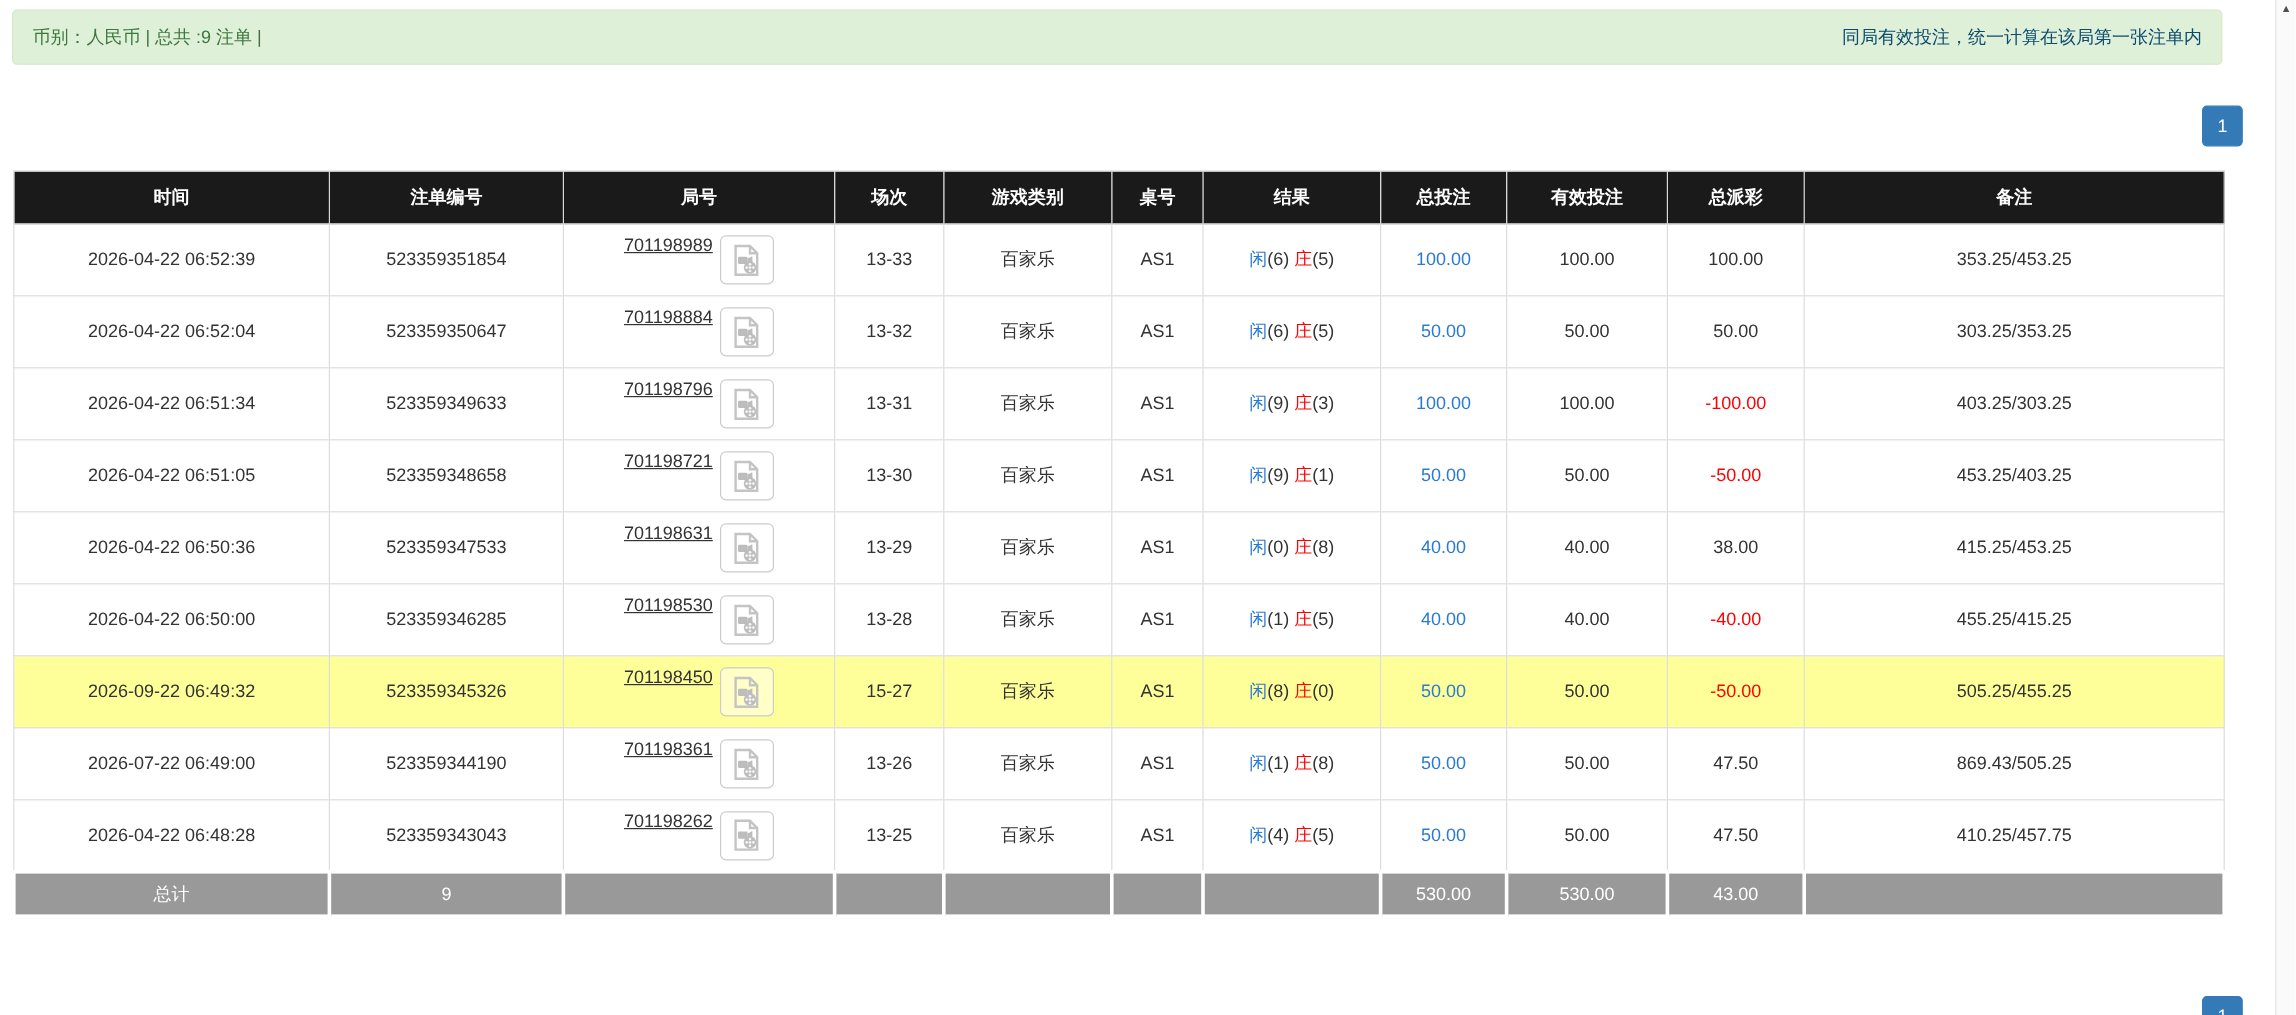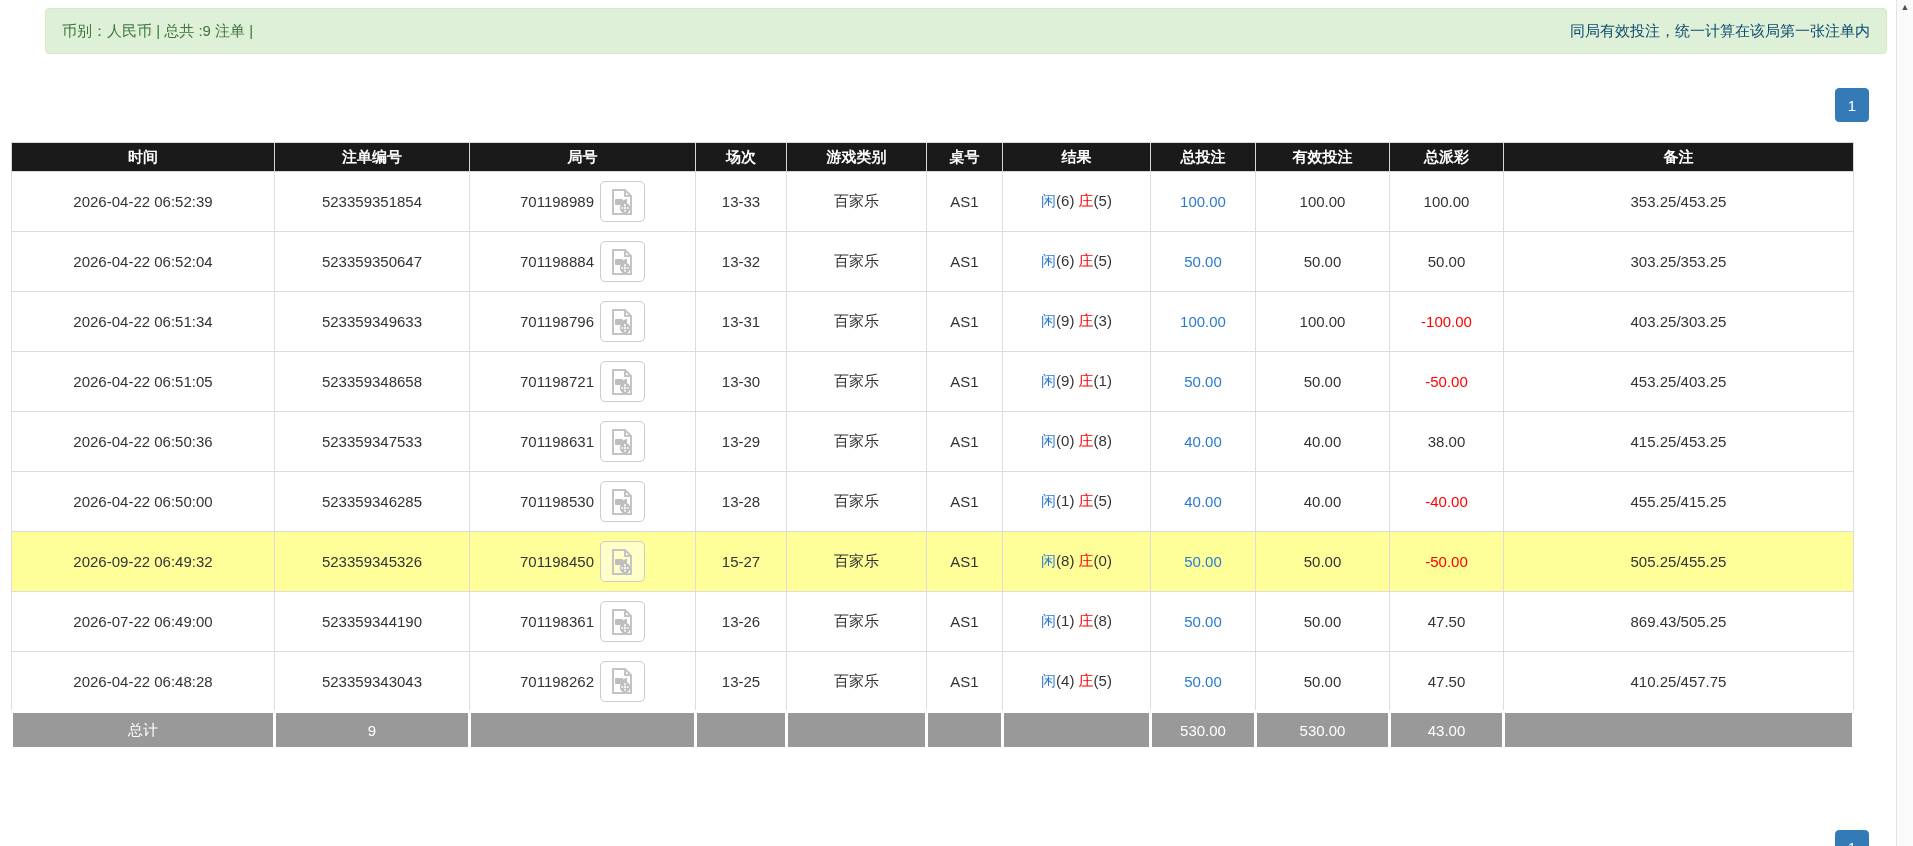--- a/index.html
+++ b/index.html
@@ -6,59 +6,59 @@
   html,body { margin:0; padding:0; }
   body {
     width:1913px; height:846px; overflow:hidden; position:relative;
     background:#fff; font-family:"Liberation Sans","DejaVu Sans",sans-serif;
   }
   
   .alert-bar {
     position:absolute; left:10px; top:8px; width:1842px; height:46px;
     background:#dff0d8; border:1px solid #d6e9c6; border-radius:4px;
     display:flex; align-items:center; justify-content:space-between;
-    padding:0 16px; font-size:15px;margin-left:35px;
+    padding:0 16px; font-size:15px;
   }
   .alert-left { color:#3c763d; }
   .alert-right { color:#0c4a6e; }
 
   
   .page-btn {
     position:absolute; left:1835px; width:34px; height:34px;
     background:#337ab7; border:1px solid #337ab7; border-radius:4px;
     color:#fff; font-size:15px; display:flex; align-items:center; justify-content:center;
     cursor:pointer;
   }
   .page-btn.top { top:88px; }
   .page-btn.bottom { top:830px; }
 
   
   table.bets {
     position:absolute; left:10px; top:142px; width:1842px;
     border-collapse:collapse; table-layout:fixed; font-size:15px;
   }
   table.bets thead th {
-    background:#1a1a1a; color:#fff; font-weight:bold; height:29px;
+    background:#1a1a1a; color:#fff; font-weight:bold; height:44px;
     border:1px solid #d8d8d8; text-align:center; padding:0 2px;
   }
   table.bets tbody td {
     background:#fff; color:#333; height:60px; border:1px solid #ddd;
     text-align:center; padding:0 4px; vertical-align:middle;
   }
   table.bets tbody tr.highlight td { background:#ffff99; }
   table.bets tfoot td {
     background:#999999; color:#fff; height:37px; border:3px solid #fff;
     text-align:center; font-size:15px;
   }
   .blue { color:#2a7ad2; }
   .red  { color:#ff0000; }
   .payout.neg { color:#ff0000;text-align:center; }
   .bet-link { color:#2a7ad2; cursor:pointer; text-decoration:none; }
 
-  .round-cell { display:inline-flex; align-items:center; gap:6px; justify-content:center; }
+  .round-cell { display:inline-flex; align-items:flex-start; gap:6px; justify-content:center;text-decoration:underline; }
   .video-btn {
     display:inline-flex; align-items:center; justify-content:center;
     width:45px; height:41px; border:1px solid #ccc; border-radius:5px;
     background:rgba(255,255,255,0.45); cursor:pointer;
   }
   .video-btn svg { display:block; }
 
   
   .scrollbar {
     position:absolute; right:0; top:0; width:17px; height:846px;

